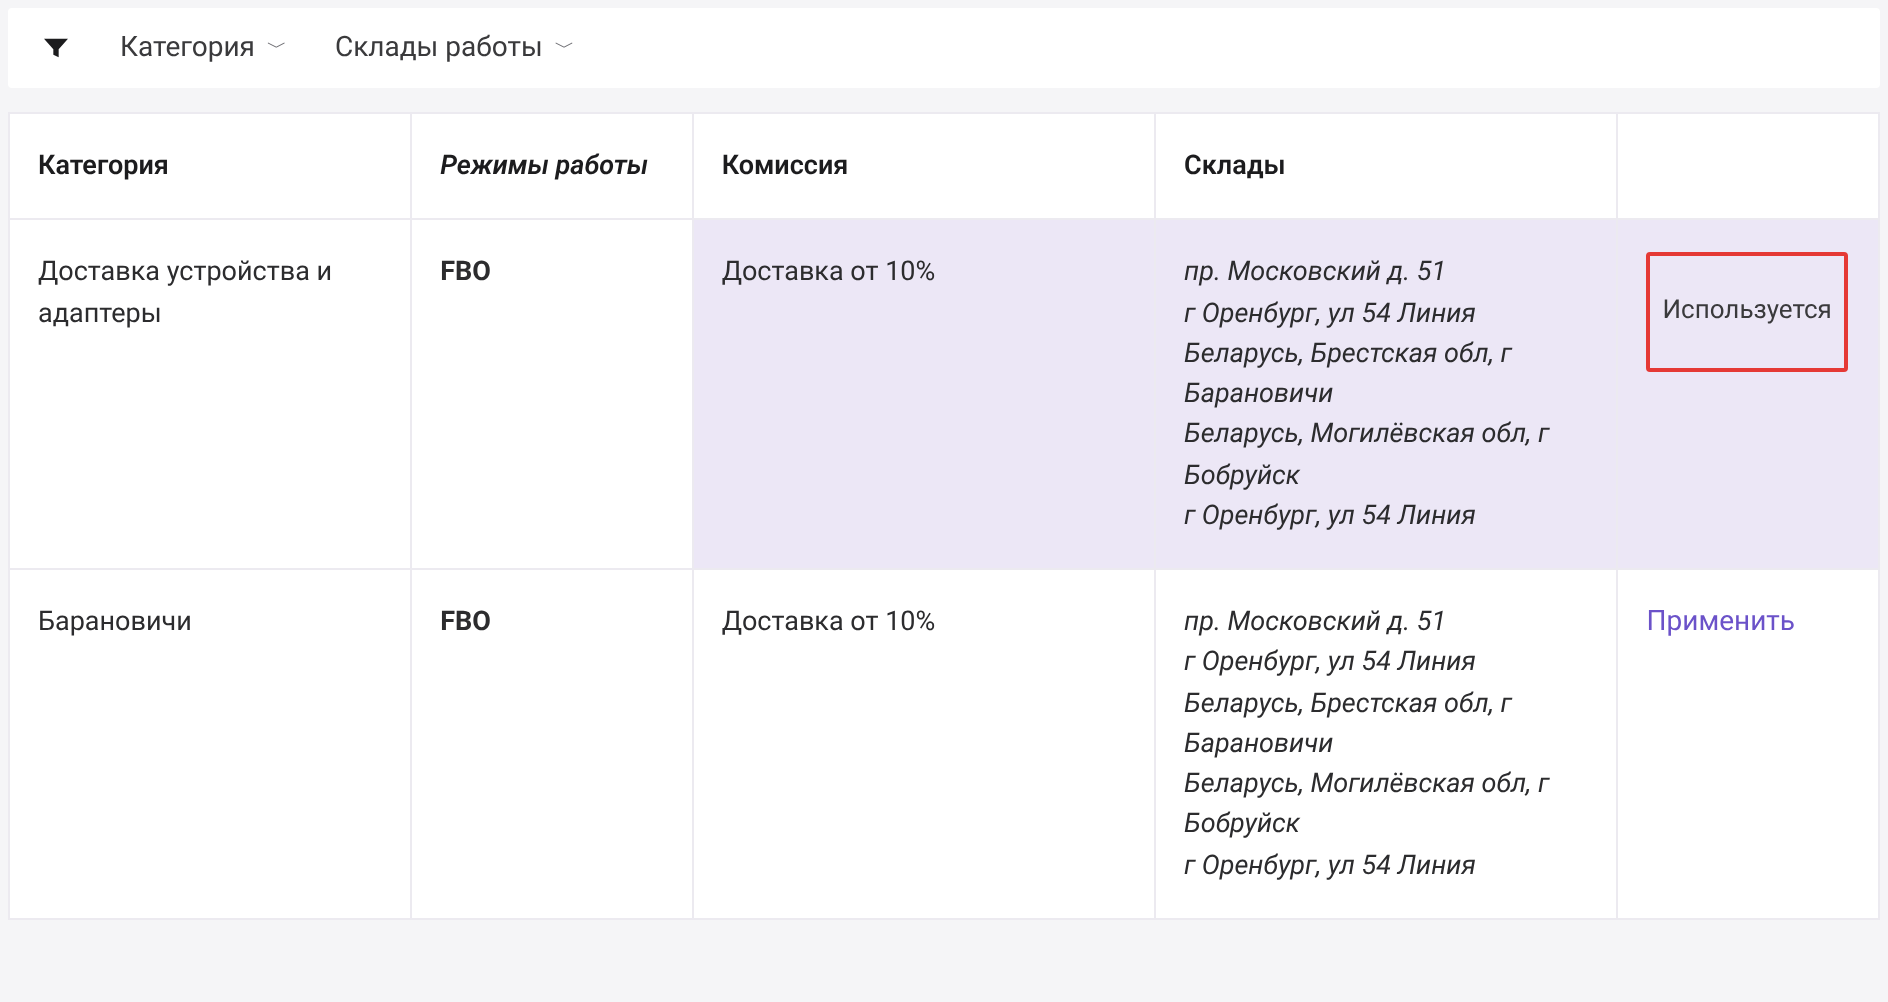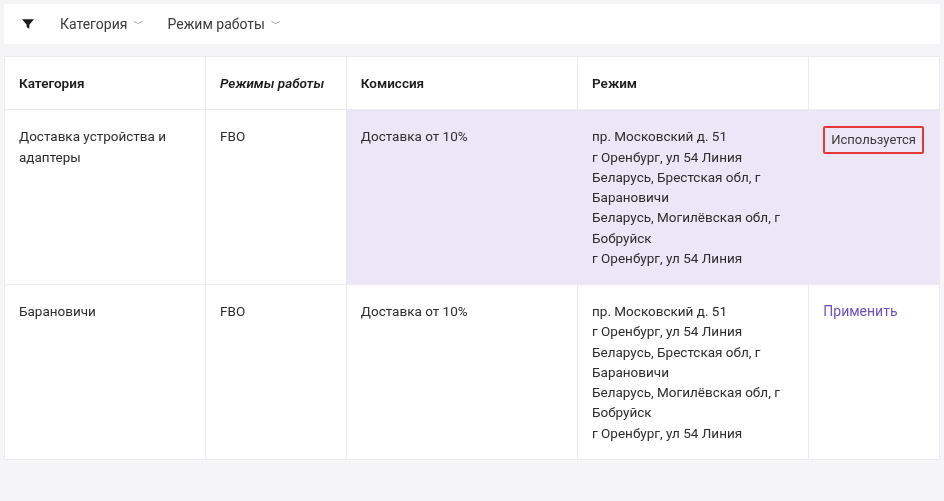--- a/index.html
+++ b/index.html
@@ -61,26 +61,26 @@
     font-weight: 600;
     color: #1c1c1e;
     background: #ffffff;
   }
   .col-cat   { width: 200px; }
   .col-mode  { width: 140px; font-style: italic; }
   .col-comm  { width: 230px; }
   .col-wh    { width: 230px; }
   .col-act   { width: 130px; }
   .row-active .cell-tint { background: #ece7f6; }
-  .mode-strong { font-weight: 400; }
-  .wh-line { display: block; }
+  .mode-strong { font-weight: 700; }
+  .wh-line { display: block; font-style: italic; }
   .badge-used {
     display: inline-block;
     border: 2px solid #e53935;
-    padding: 4px 6px;
+    padding: 20px 6px;
     color: #3a3a3c;
     font-size: 13px;
     border-radius: 2px;
     line-height: 1.2;
   }
   .apply-link {
     color: #6b52c9;
     cursor: pointer;
     font-size: 14px;
     margin-top: 36px;
@@ -94,32 +94,32 @@
   <span class="filter-icon">
     <svg width="16" height="16" viewBox="0 0 24 24" fill="currentColor">
         <path d="M3 5h18l-7 8v6l-4-2v-4L3 5z"></path>
       </svg>
   </span>
   <div class="filter-dropdown">
     <span>Категория</span>
     <span class="chevron">﹀</span>
   </div>
   <div class="filter-dropdown">
-    <span>Режим работы</span>
+    <span>Склады работы</span>
     <span class="chevron">﹀</span>
   </div>
 </div>
 
 <table class="table">
   <thead>
     <tr>
       <th class="col-cat">Категория</th>
       <th class="col-mode">Режимы работы</th>
       <th class="col-comm">Комиссия</th>
-      <th class="col-wh">Режим</th>
+      <th class="col-wh">Склады</th>
       <th class="col-act"></th>
     </tr>
   </thead>
   <tbody>
     <tr class="row-active">
       <td>Доставка устройства и адаптеры</td>
       <td><span class="mode-strong">FBO</span></td>
       <td class="cell-tint">Доставка от 10%</td>
       <td class="cell-tint">
         <span class="wh-line">пр. Московский д. 51</span>

